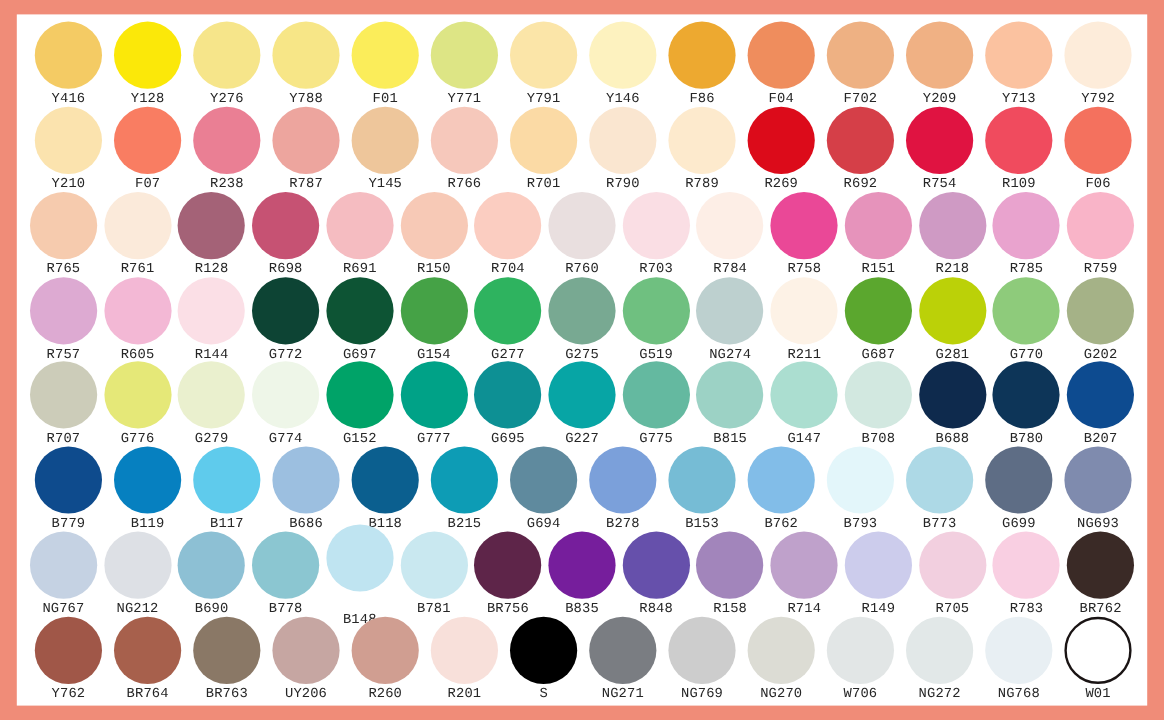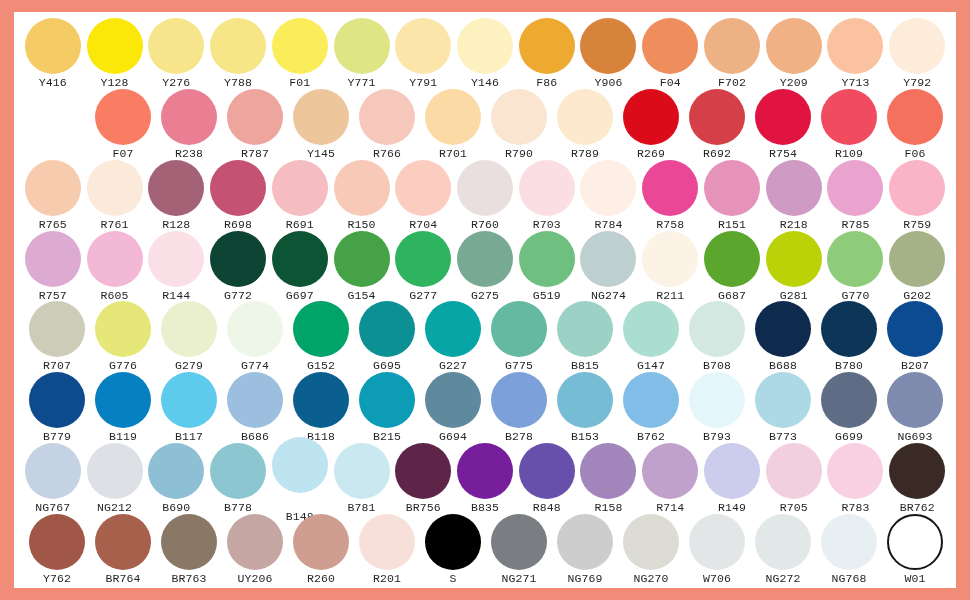--- a/index.html
+++ b/index.html
@@ -109,24 +109,20 @@
         </div>
         <div class="swatch-cell">
           <span class="swatch-dot" style="background: rgb(253, 242, 191);"></span>
           <span class="swatch-label">Y146</span>
         </div>
         <div class="swatch-cell">
           <span class="swatch-dot" style="background: rgb(237, 169, 48);"></span>
           <span class="swatch-label">F86</span>
         </div>
         <div class="swatch-cell">
-          <span class="swatch-dot" style="background: rgb(216, 131, 60);"></span>
-          <span class="swatch-label">Y906</span>
-        </div>
-        <div class="swatch-cell">
           <span class="swatch-dot" style="background: rgb(239, 141, 93);"></span>
           <span class="swatch-label">F04</span>
         </div>
         <div class="swatch-cell">
           <span class="swatch-dot" style="background: rgb(238, 177, 131);"></span>
           <span class="swatch-label">F702</span>
         </div>
         <div class="swatch-cell">
           <span class="swatch-dot" style="background: rgb(240, 177, 132);"></span>
           <span class="swatch-label">Y209</span>
@@ -135,20 +131,24 @@
           <span class="swatch-dot" style="background: rgb(251, 194, 160);"></span>
           <span class="swatch-label">Y713</span>
         </div>
         <div class="swatch-cell">
           <span class="swatch-dot" style="background: rgb(253, 236, 218);"></span>
           <span class="swatch-label">Y792</span>
         </div>
       </div>
       <div class="swatch-row">
         <div class="swatch-cell">
+          <span class="swatch-dot" style="background: rgb(251, 227, 174);"></span>
+          <span class="swatch-label">Y210</span>
+        </div>
+        <div class="swatch-cell">
           <span class="swatch-dot" style="background: rgb(249, 125, 98);"></span>
           <span class="swatch-label">F07</span>
         </div>
         <div class="swatch-cell">
           <span class="swatch-dot" style="background: rgb(234, 127, 148);"></span>
           <span class="swatch-label">R238</span>
         </div>
         <div class="swatch-cell">
           <span class="swatch-dot" style="background: rgb(237, 165, 158);"></span>
           <span class="swatch-label">R787</span>
@@ -331,20 +331,24 @@
           <span class="swatch-dot" style="background: rgb(234, 240, 206);"></span>
           <span class="swatch-label">G279</span>
         </div>
         <div class="swatch-cell">
           <span class="swatch-dot" style="background: rgb(238, 246, 232);"></span>
           <span class="swatch-label">G774</span>
         </div>
         <div class="swatch-cell">
           <span class="swatch-dot" style="background: rgb(0, 163, 104);"></span>
           <span class="swatch-label">G152</span>
+        </div>
+        <div class="swatch-cell">
+          <span class="swatch-dot" style="background: rgb(0, 162, 135);"></span>
+          <span class="swatch-label">G777</span>
         </div>
         <div class="swatch-cell">
           <span class="swatch-dot" style="background: rgb(13, 144, 148);"></span>
           <span class="swatch-label">G695</span>
         </div>
         <div class="swatch-cell">
           <span class="swatch-dot" style="background: rgb(7, 165, 165);"></span>
           <span class="swatch-label">G227</span>
         </div>
         <div class="swatch-cell">

